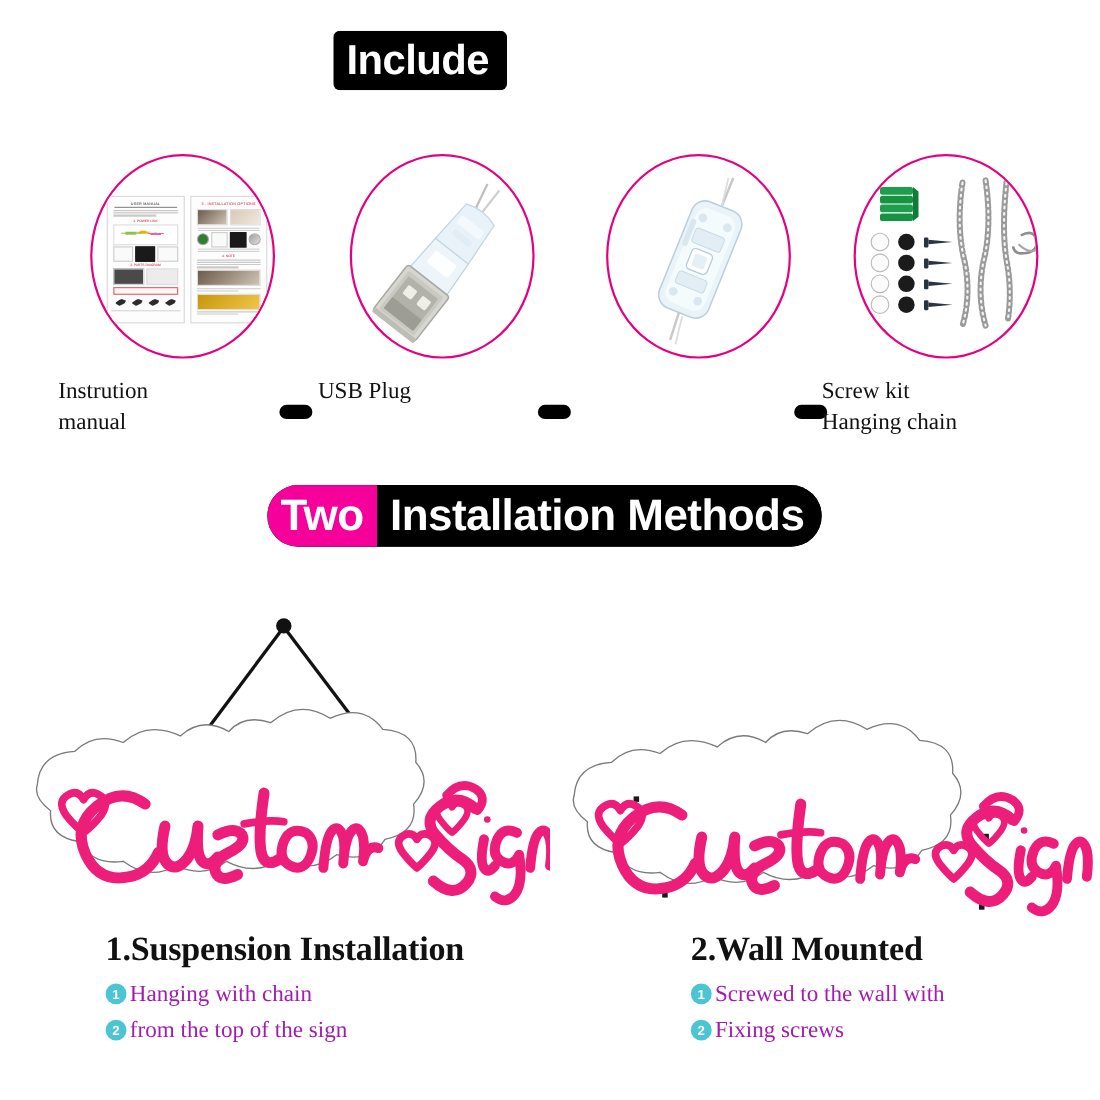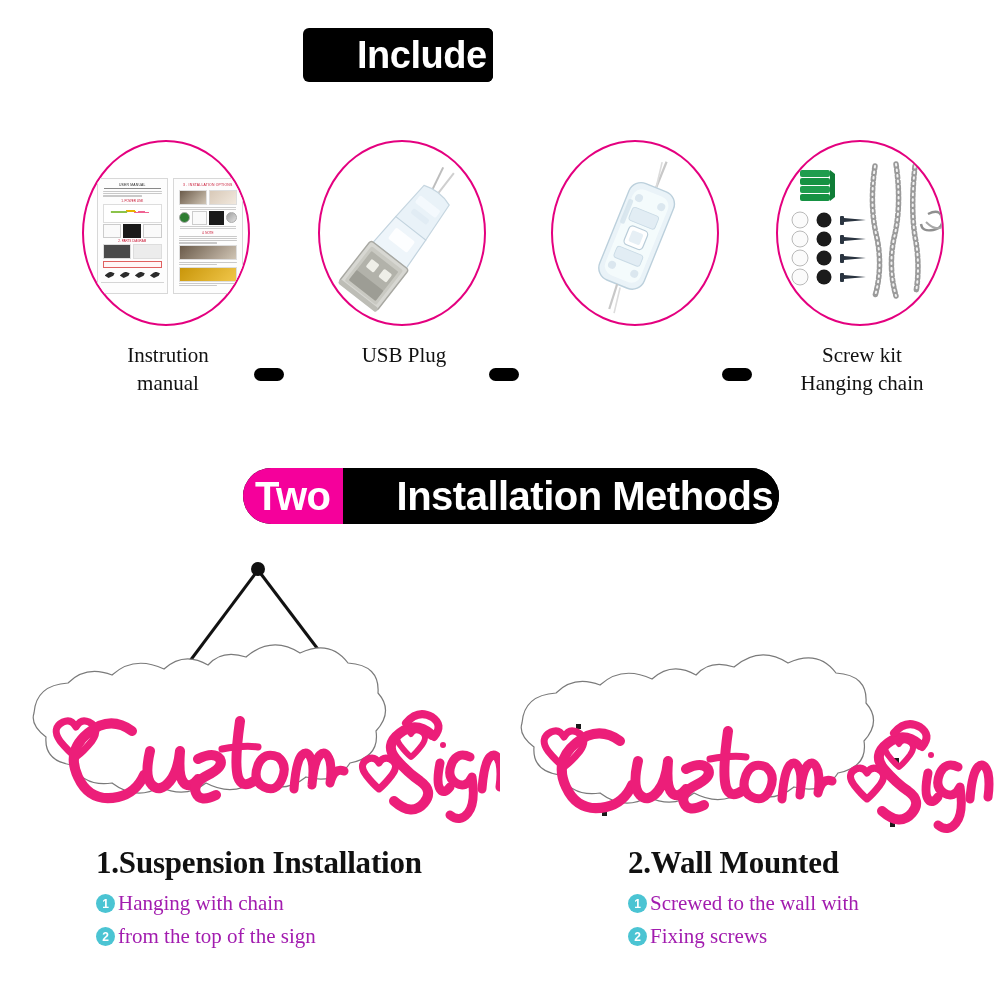--- a/index.html
+++ b/index.html
@@ -34,34 +34,33 @@
     display: flex;
     align-items: center;
     justify-content: center;
     padding: 0 12px;
   }
   .banner .seg-black {
     background: #000000;
     display: flex;
     align-items: center;
     justify-content: center;
-    padding: 0 6px 0 12px;
-    margin-left: 42px;
+    padding: 0 16px 0 12px;
   }
 
   #banner-accessories {
     left: 303px;
     top: 28px;
     height: 54px;
     font-size: 38px;
     letter-spacing: -0.5px;
   }
   #banner-methods {
     left: 243px;
-    top: 468px;
+    top: 441px;
     height: 56px;
     font-size: 40px;
     letter-spacing: -0.5px;
     border-radius: 28px;
   }
 
   
   #accessories-row {
     position: absolute;
     left: 0;
@@ -97,21 +96,20 @@
     height: 13px;
     background: #000000;
     border-radius: 7px;
   }
 
   
   .acc-label {
     position: absolute;
     top: 202px;
     width: 230px;
-    text-align: center;
     font-family: "Liberation Serif", serif;
     font-size: 21px;
     color: #111111;
     line-height: 1.32;
   }
 
   
   .manual-wrap {
     position: absolute;
     left: 13px;

